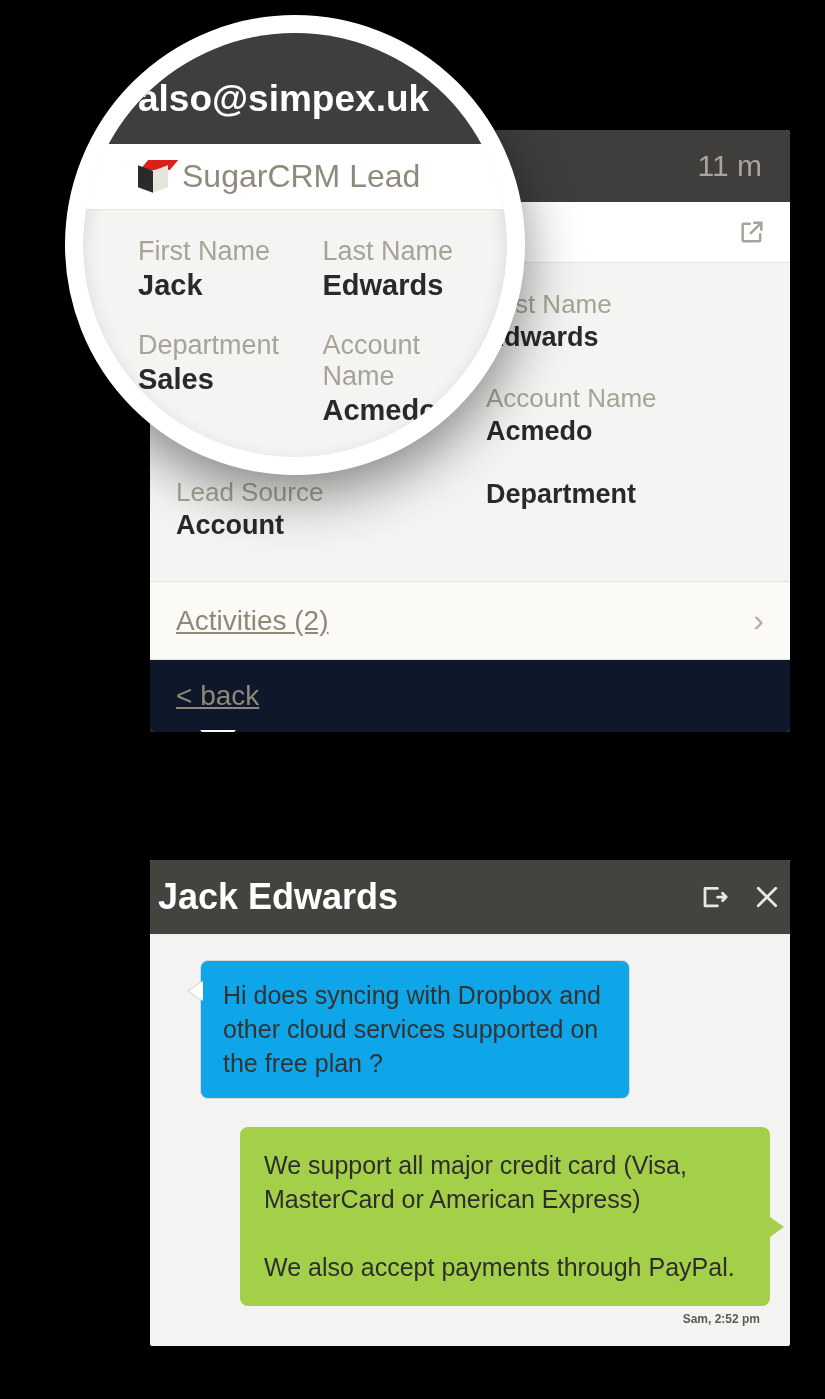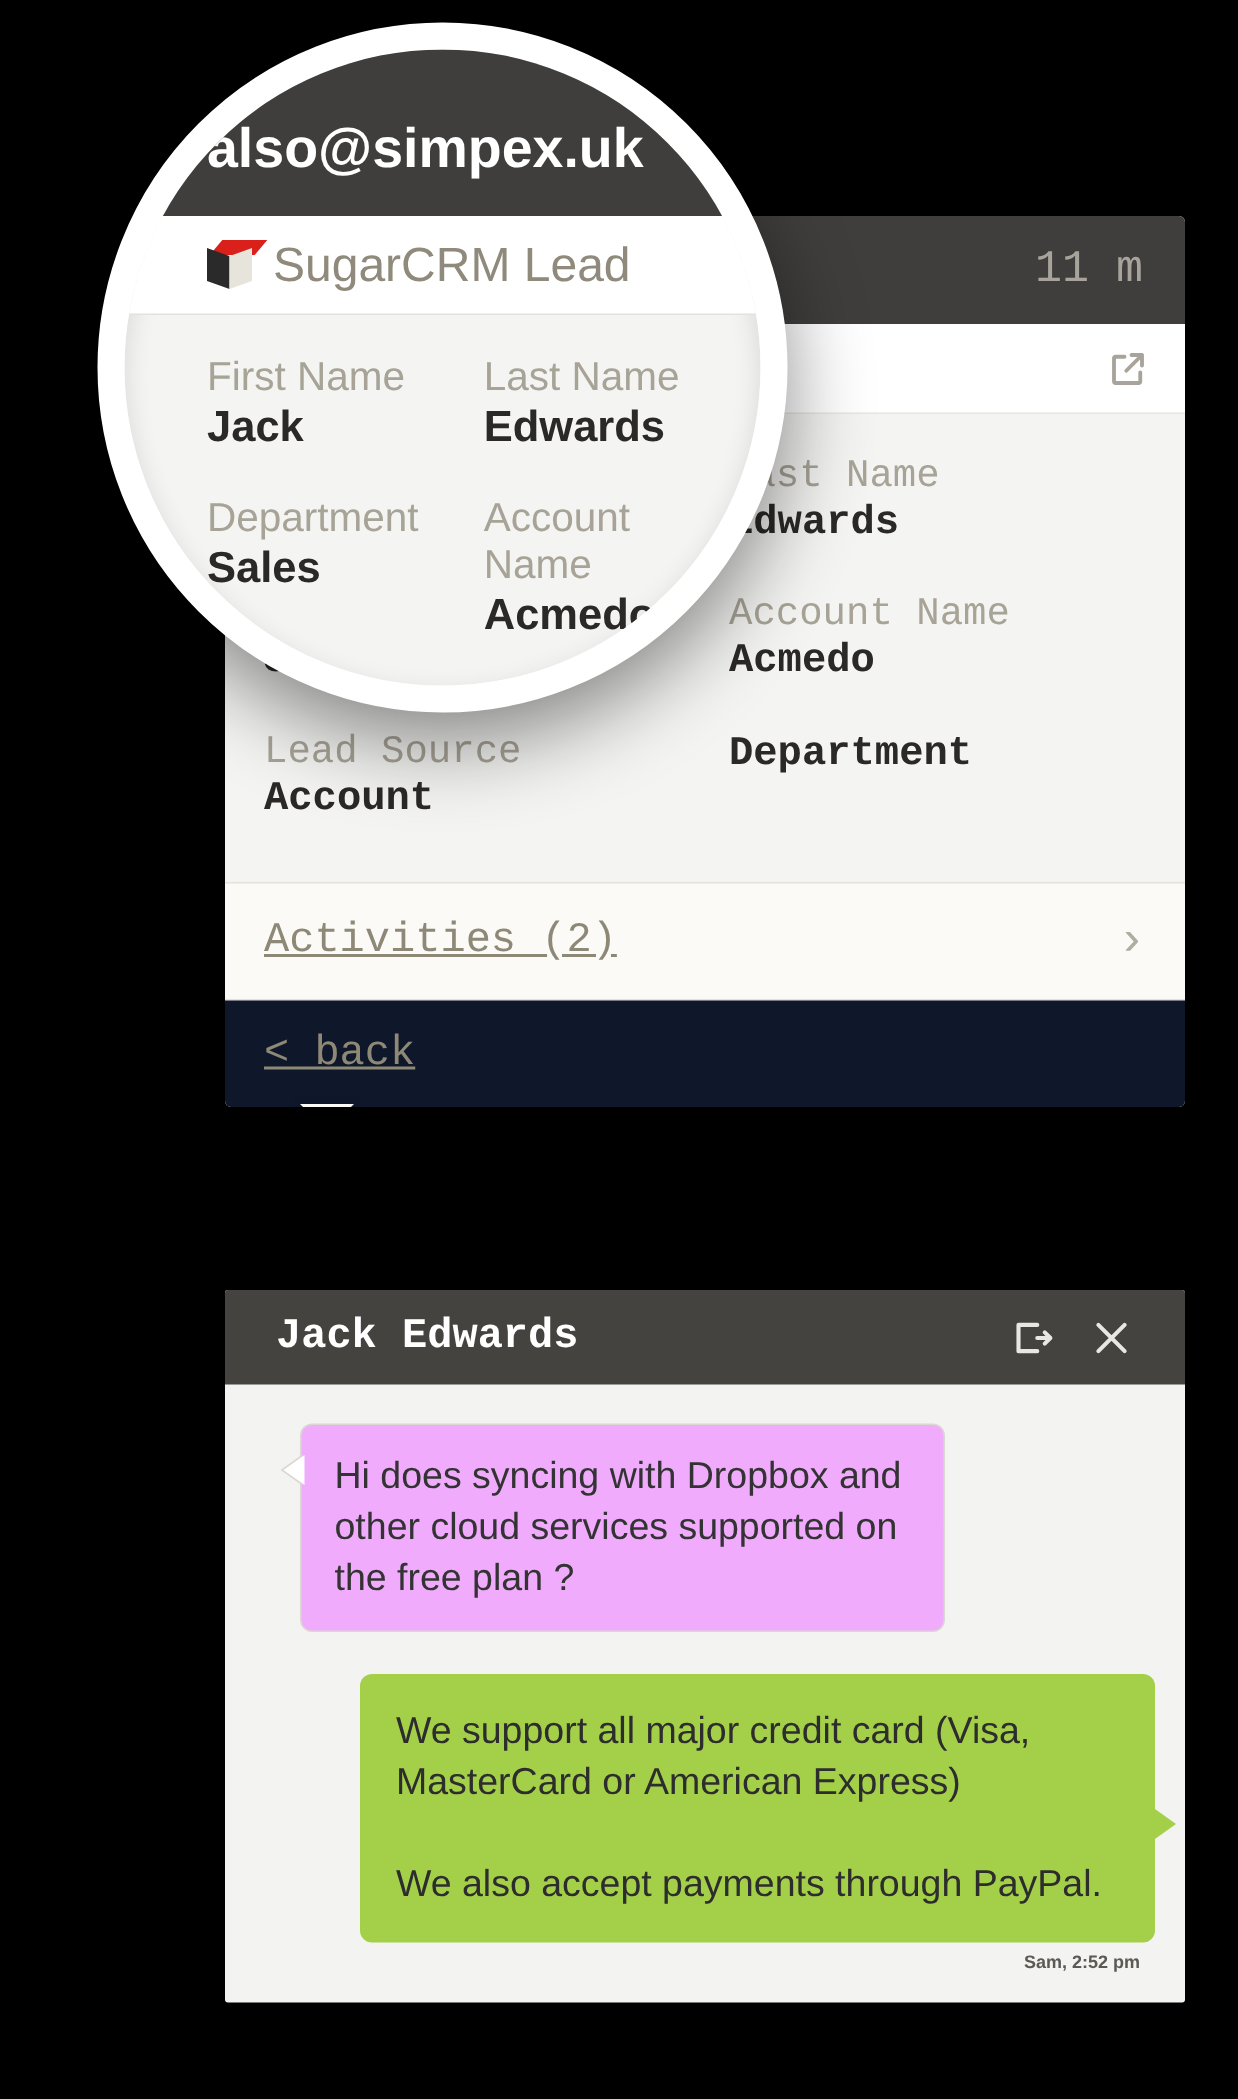--- a/index.html
+++ b/index.html
@@ -9,27 +9,26 @@
     font-family: "Segoe UI", "Helvetica Neue", Arial, sans-serif;
     position: relative;
     overflow: hidden;
     color: #2b2b2b;
   }
 
   
   .card {
     position: absolute;
     left: 150px;
-    top: 144px;
+    top: 130px;
     width: 640px;
     background: #f4f4f2;
     border-radius: 4px;
     overflow: hidden;
     box-shadow: 0 10px 40px rgba(0,0,0,.4);
-    font-family: Liberation Mono, monospace;
   }
   .card-header {
     height: 72px;
     background: #3f3e3c;
     display: flex;
     align-items: center;
     justify-content: flex-end;
     padding: 0 28px;
     color: #a8a49b;
     font-size: 30px;
@@ -90,30 +89,29 @@
     background: #f3f3f1;
     border-radius: 2px;
     box-shadow: 0 10px 40px rgba(0,0,0,.4);
     overflow: hidden;
   }
   .chat-header {
     background: #45433f;
     color: #fff;
     display: flex;
     align-items: center;
-    padding: 16px 34px;
-    font-size: 28px;
+    padding: 16px 8px;
+    font-size: 36px;
     font-weight: 600;
-    font-family: Liberation Mono, monospace;
   }
   .chat-header .spacer { flex: 1; }
   .chat-header svg { width: 30px; height: 30px; color: #e9e7e2; }
   .chat-body { padding: 26px 20px 8px; position: relative; }
   .bubble-in {
-    background: #f0abfc;
+    background: #0ea5e9;
     border: 1px solid #dad8d1;
     border-radius: 8px;
     padding: 18px 22px;
     font-size: 25px;
     line-height: 1.35;
     color: #333;
     max-width: 430px;
     margin-left: 30px;
     position: relative;
   }

